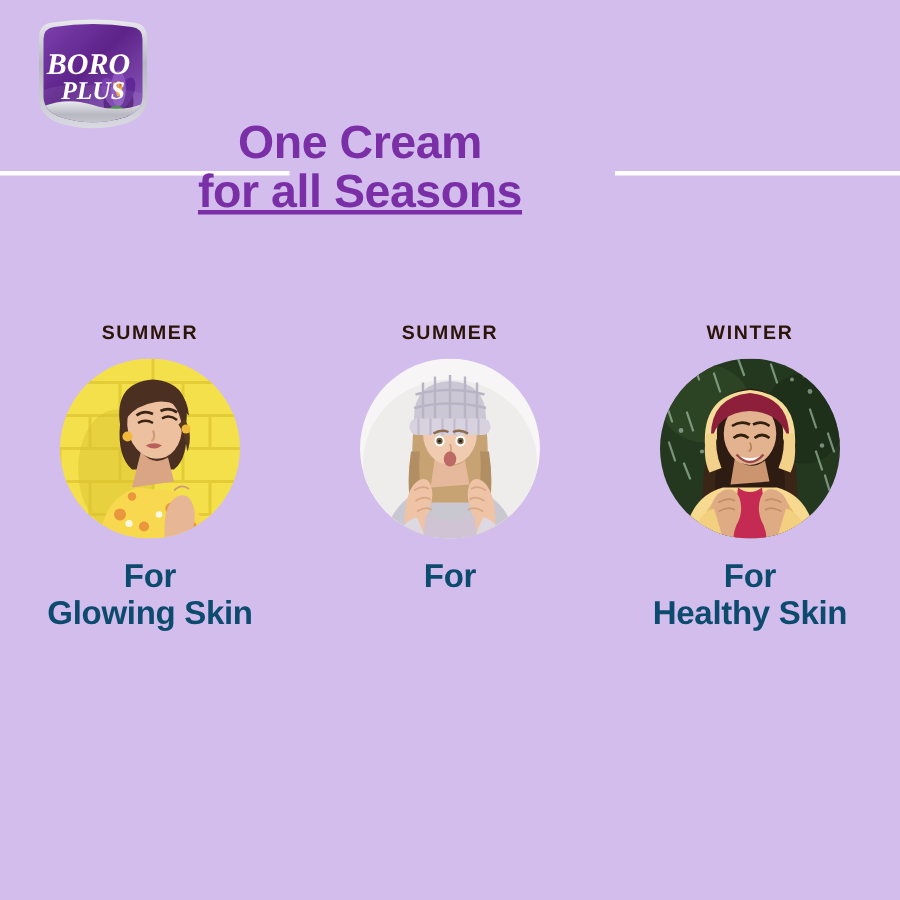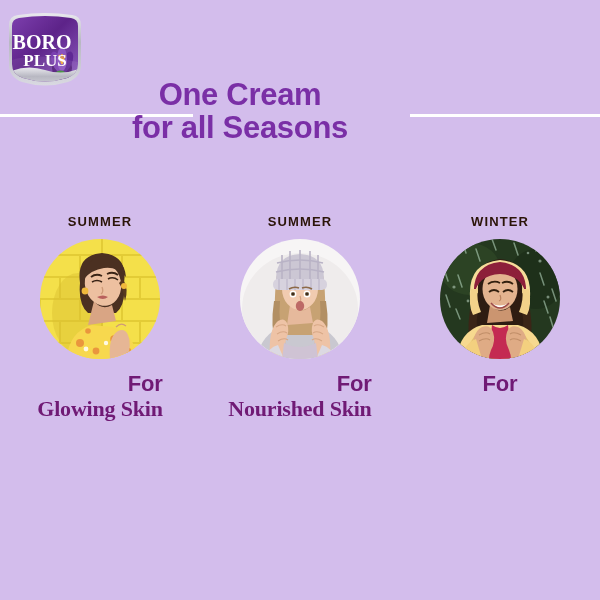--- a/index.html
+++ b/index.html
@@ -7,22 +7,22 @@
   body {
     background:#d3bdec;
     font-family:"Liberation Sans", sans-serif;
     position:relative;
     overflow:hidden;
   }
 
   
   #brand-logo {
     position:absolute;
-    left:5px; top:12px;
-    width:80px; height:78px;
+    left:22px; top:12px;
+    width:80px; height:78px;font-style:italic;
   }
   #brand-logo svg { display:block; width:100%; height:100%; }
 
   
   #headline-area {
     position:absolute;
     left:0; top:78px;
     width:600px; height:82px;
   }
   #title-rule-left, #title-rule-right {
@@ -37,21 +37,21 @@
     position:absolute;
     left:0; top:0; width:480px;
     text-align:center;
     color:#7a2fa6;
     font-weight:bold;
     font-size:31px;
     line-height:33px;
     letter-spacing:-0.3px;
   }
   #page-title .line1 { display:block; }
-  #page-title .line2 { display:block; }
+  #page-title .line2 { display:block;text-decoration:underline; }
 
   
   #seasons-row {
     position:absolute;
     left:0; top:214px;
     width:600px;
     display:flex;
   }
   .season-col {
     width:200px;
@@ -69,30 +69,30 @@
   .season-photo {
     width:120px; height:120px;
     border-radius:50%;
     overflow:hidden;
     position:relative;
   }
   .season-photo svg { display:block; width:120px; height:120px; }
 
   .season-caption {
     margin-top:12px;
-    text-align:right;
-    color:#701a75;
+    text-align:center;
+    color:#0c4a6e;
     font-weight:bold;
     font-size:22px;
     line-height:25px;
     letter-spacing:-0.2px;
     white-space:nowrap;
   }
   .season-caption .cap1 { display:block; }
-  .season-caption .cap2 { display:block;font-family:Liberation Serif, serif; }
+  .season-caption .cap2 { display:block; }
 </style>
 </head>
 <body>
 
 <div id="brand-logo">
   <svg viewBox="0 0 80 78" xmlns="http://www.w3.org/2000/svg">
     <defs>
       <linearGradient id="shieldGrad" x1="0" y1="0" x2="1" y2="1">
         <stop offset="0%" stop-color="#7d3fae"></stop>
         <stop offset="45%" stop-color="#5d2389"></stop>
@@ -259,21 +259,20 @@
         </g>
 
         <path d="M26,120 q2,-12 12,-14 l6,14z" fill="#dcd9e2"></path>
         <path d="M94,120 q-2,-12 -12,-14 l-6,14z" fill="#dcd9e2"></path>
 
         <path d="M44,104 q16,8 32,0 l2,16 l-36,0z" fill="#cfc3d4"></path>
       </svg>
     </div>
     <div class="season-caption">
       <span class="cap1">For</span>
-      <span class="cap2">Nourished Skin</span>
     </div>
   </div>
 
   <div class="season-col">
     <div class="season-label">WINTER</div>
     <div class="season-photo">
       <svg viewBox="0 0 120 120" xmlns="http://www.w3.org/2000/svg">
         <rect width="120" height="120" fill="#24381f"></rect>
         <ellipse cx="30" cy="30" rx="30" ry="26" fill="#2e4626" opacity="0.8"></ellipse>
         <ellipse cx="96" cy="40" rx="28" ry="30" fill="#1d2e19" opacity="0.8"></ellipse>
@@ -328,16 +327,17 @@
           <path d="M39,96 q7,-4 11,-1 M39,102 q7,-4 11,-1"></path>
           <path d="M81,96 q-7,-4 -11,-1 M81,102 q-7,-4 -11,-1"></path>
         </g>
 
         <path d="M22,120 q2,-16 14,-20 l6,20z" fill="#f3d07f"></path>
         <path d="M98,120 q-2,-16 -14,-20 l-6,20z" fill="#f3d07f"></path>
       </svg>
     </div>
     <div class="season-caption">
       <span class="cap1">For</span>
+      <span class="cap2">Healthy Skin</span>
     </div>
   </div>
 
 </div>
 
 </body></html>

